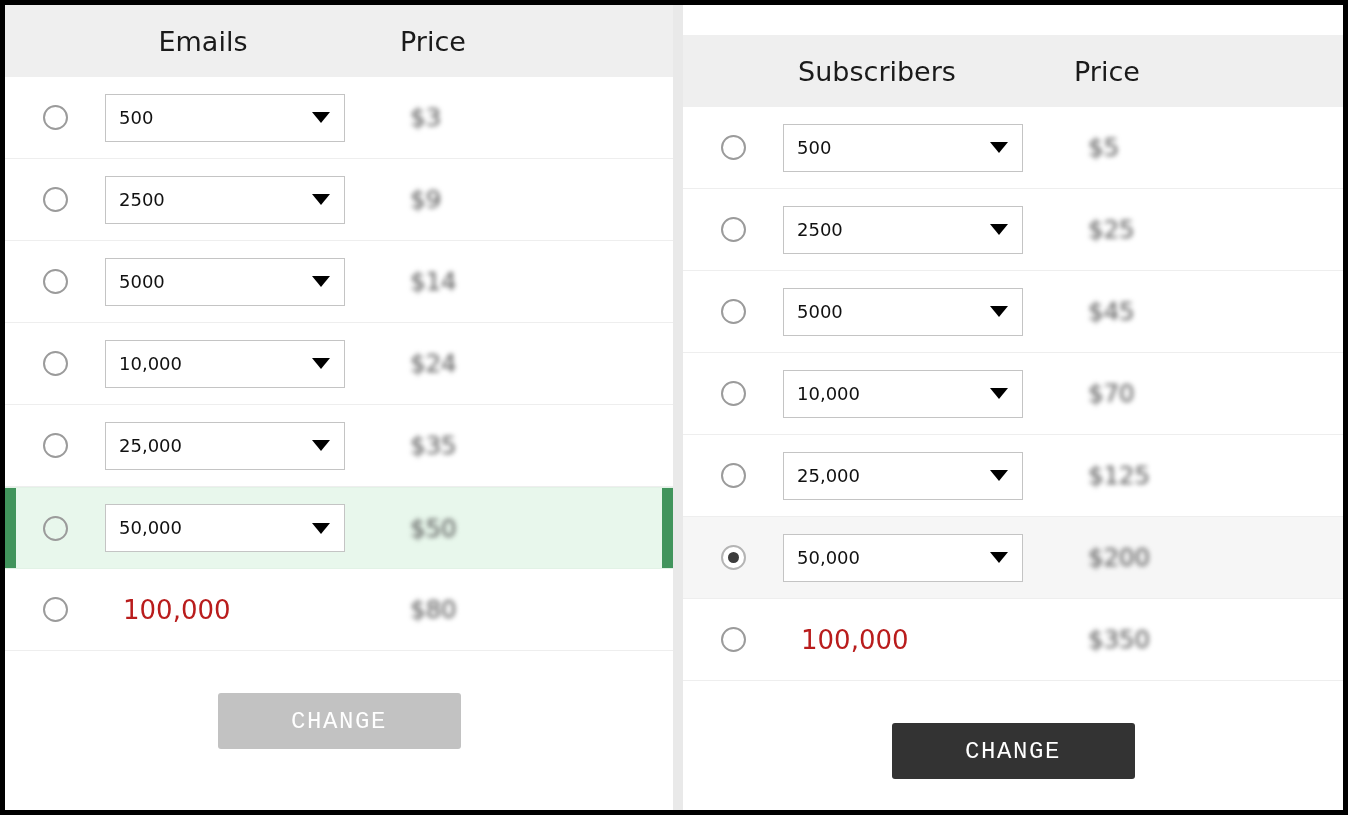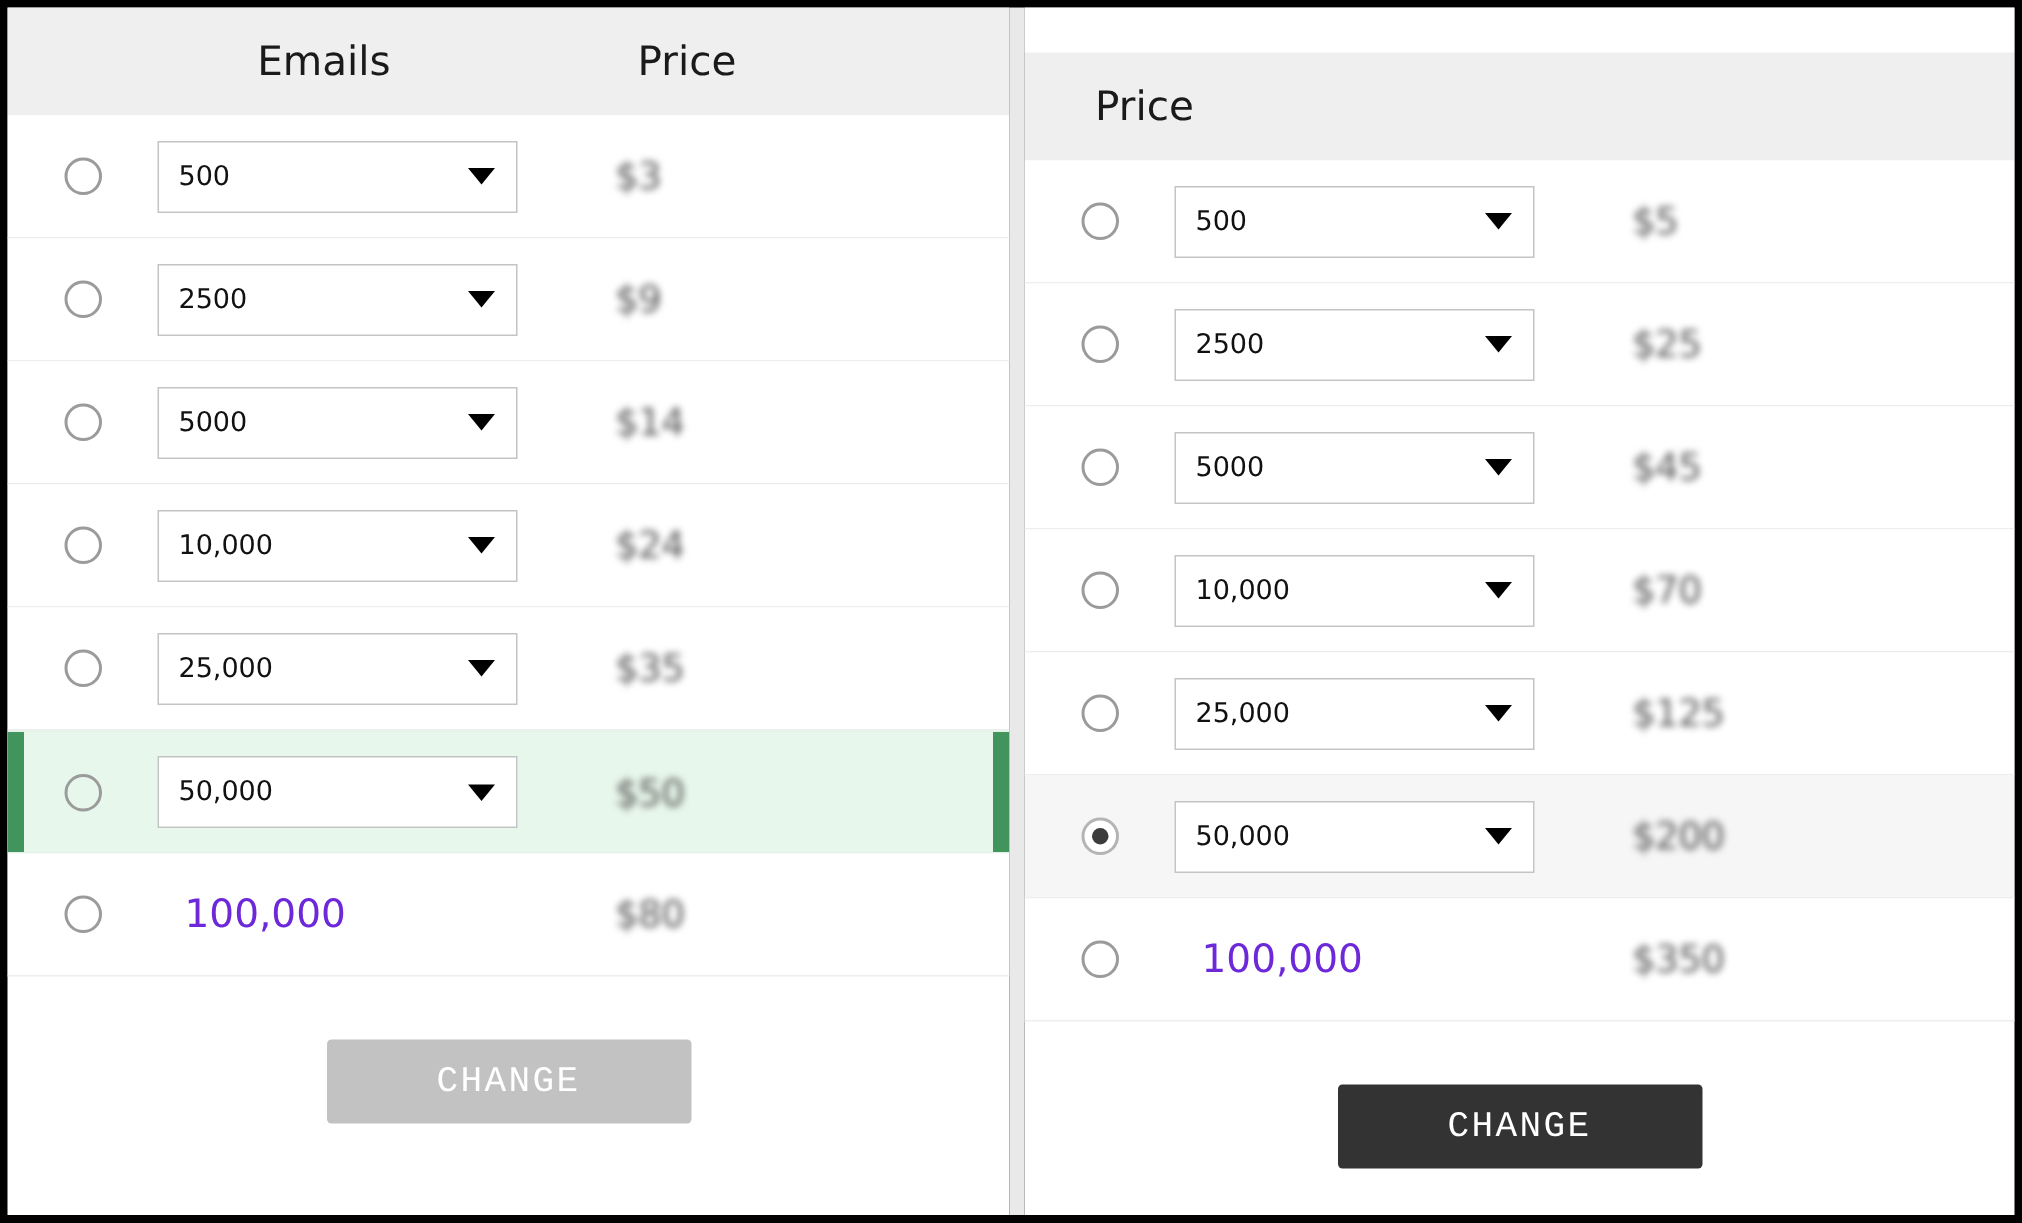--- a/index.html
+++ b/index.html
@@ -149,21 +149,21 @@
   .caret {
     width: 0;
     height: 0;
     border-left: 9px solid transparent;
     border-right: 9px solid transparent;
     border-top: 11px solid #000000;
     margin-left: 16px;
   }
   .plain-amount {
     font-size: 26px;
-    color: #6d28d9;
+    color: #b91c1c;
     padding-left: 18px;
   }
 
   
   .cell-price {
     flex: 0 0 auto;
     font-size: 25px;
     color: #555555;
     filter: blur(2.6px);
     -webkit-filter: blur(2.6px);
@@ -190,21 +190,21 @@
   }
   .btn-change.disabled {
     background: #c2c2c2;
     cursor: default;
   }
   .btn-change.enabled {
     background: #333333;
   }
 
   
-  #left-panel .thead { height: 72px; padding-left: 17px; gap: 12px; }
+  #left-panel .thead { height: 72px; padding-left: 4px; }
   #left-panel .th-amount { width: 300px; text-align: center; margin-left: 44px; }
   #left-panel .th-price  { width: 160px; text-align: center; }
 
   #left-panel .row { height: 82px; }
   #left-panel .cell-radio { width: 100px; }
   #left-panel .cell-amount { width: 295px; }
   #left-panel .selectbox { width: 240px; }
   #left-panel .cell-price { width: 150px; text-align: left; padding-left: 10px; }
 
   #left-panel .btn-wrap { margin-top: 42px; }
@@ -328,20 +328,21 @@
     </div>
   </div>
 
   <div id="gap-strip"></div>
 
   <div id="right-panel" class="panel">
 
     <div class="top-spacer"></div>
 
     <div class="thead">
+      <div class="th th-amount">Subscribers</div>
       <div class="th th-price">Price</div>
     </div>
 
     <div id="right-rows">
         <div class="row">
           <div class="cell-radio">
             <span class="radio"></span>
           </div>
           <div class="cell-amount">
             <div class="selectbox">

